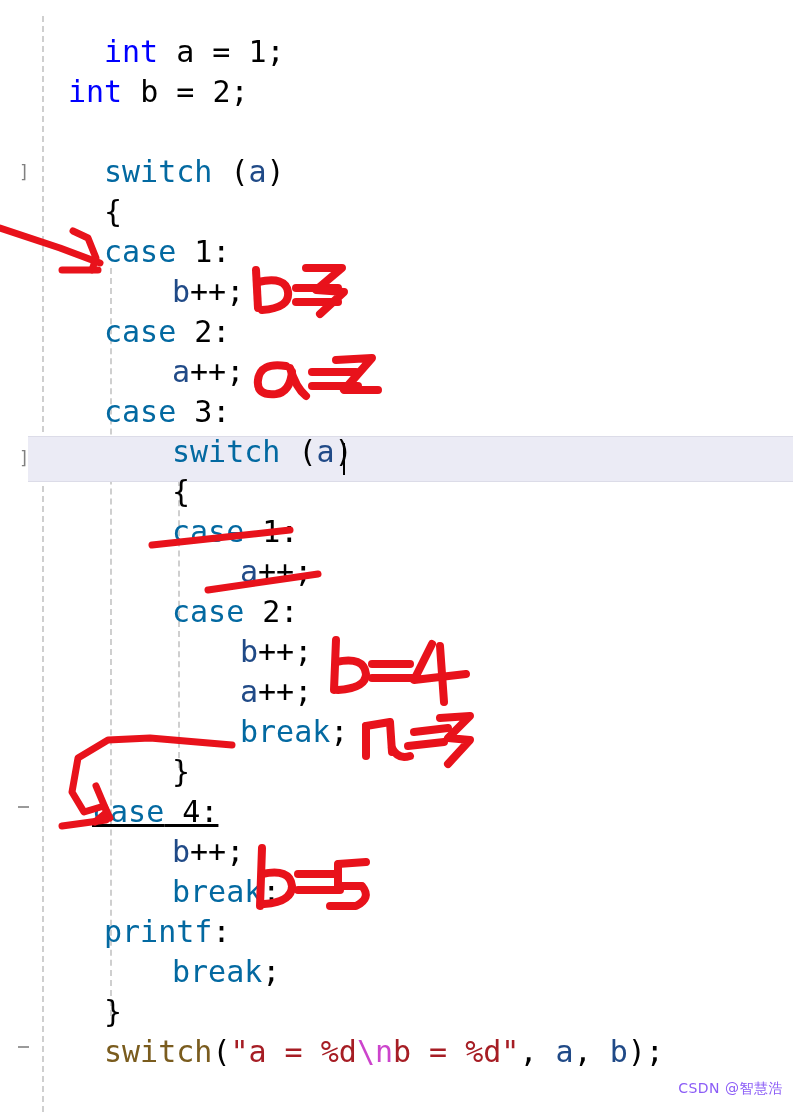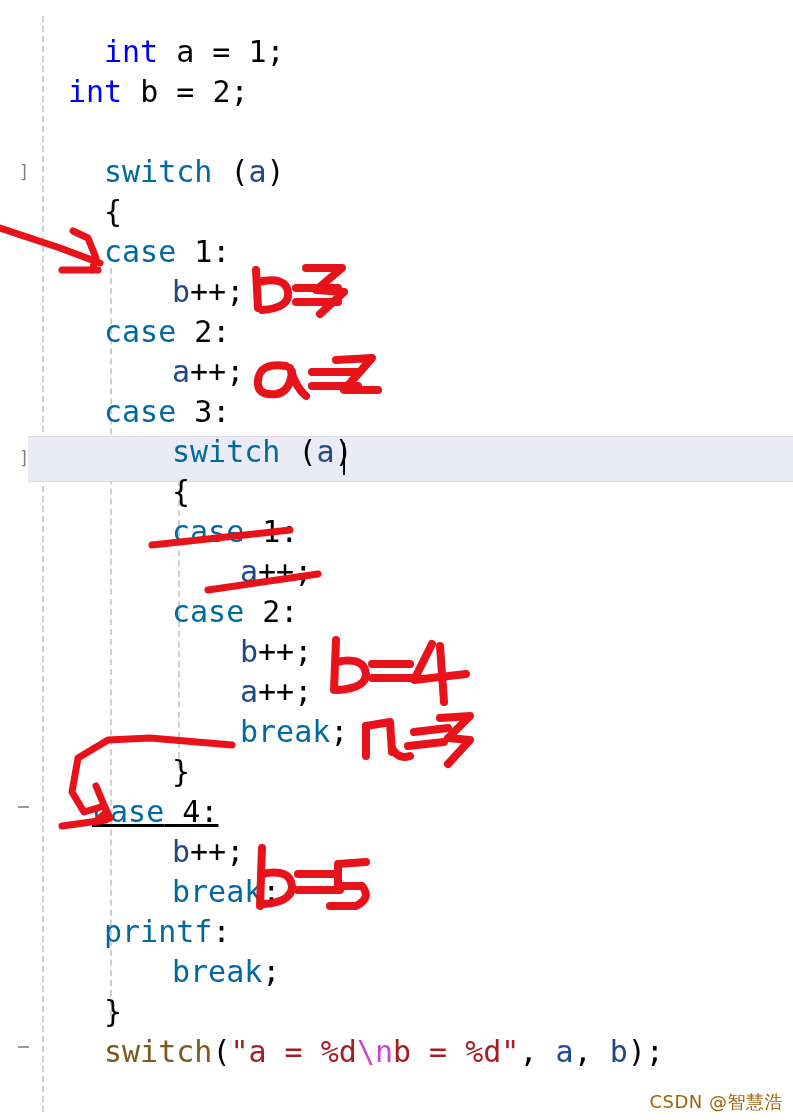--- a/index.html
+++ b/index.html
@@ -97,23 +97,23 @@
     left: 0; top: 0;
     width: 793px;
     height: 1120px;
     pointer-events: none;
   }
 
   
   #watermark {
     position: absolute;
     right: 10px;
-    bottom: 6px;
-    color: #a16207;
-    font-size: 18px;
+    bottom: 22px;
+    color: #8b5cf6;
+    font-size: 14px;
     font-family: "DejaVu Sans", "Liberation Sans", sans-serif;
     letter-spacing: 0.5px;
     user-select: none;
   }
 </style>
 </head>
 <body>
 
 <div id="editor">
 

